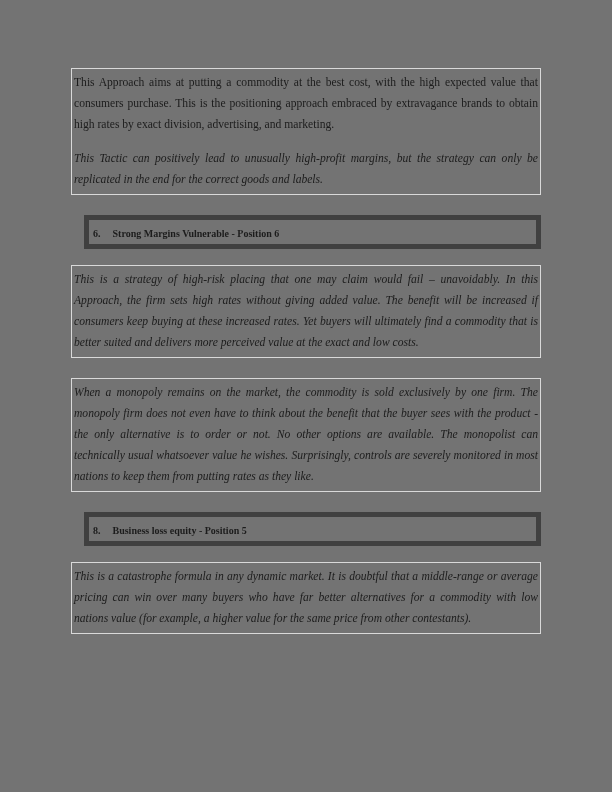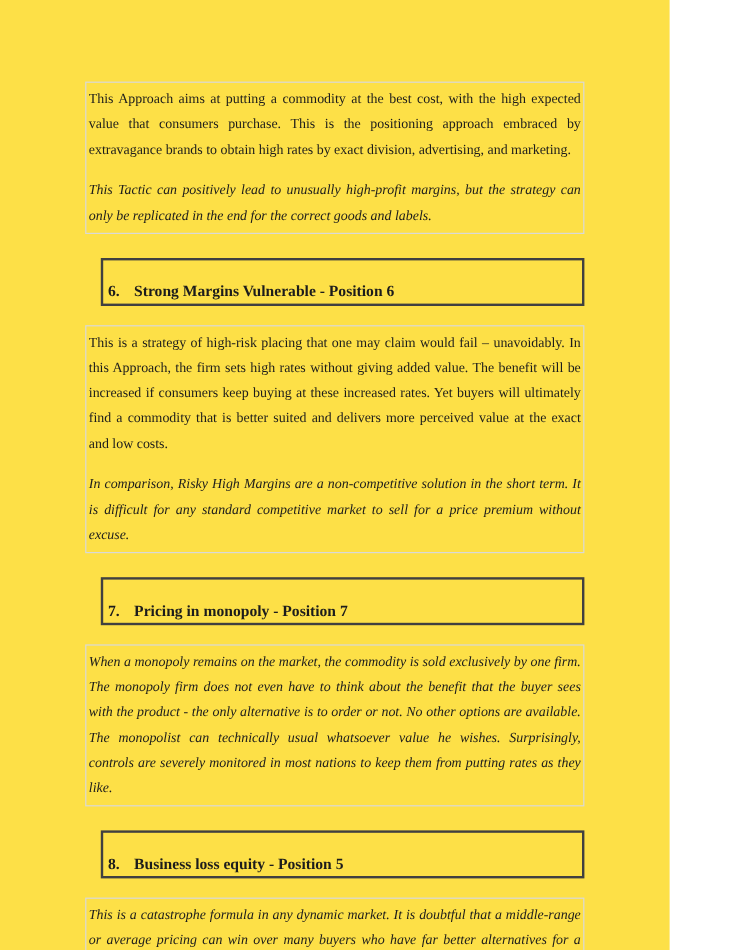--- a/index.html
+++ b/index.html
@@ -2,23 +2,23 @@
 <html><head>
 <meta charset="utf-8">
 <style>
   html, body {
     margin: 0;
     padding: 0;
     background: #ffffff;
   }
   .page {
     position: relative;
-    width: 558px;
+    width: 612px;
     height: 792px;
-    background: #fde047;
+    background: #737373;
     box-sizing: border-box;
     padding: 68px 71px 0 71px;
     font-family: "Liberation Serif", "DejaVu Serif", serif;
     color: #1c1c1c;
     overflow: hidden;
   }
   .text-box {
     border: 1px solid #d9d9d9;
     padding: 3px 2px 4px 2px;
     margin-bottom: 20px;
@@ -28,25 +28,25 @@
     margin: 0 0 13px 0;
     font-size: 11.6px;
     line-height: 21px;
     text-align: justify;
   }
   .text-box p:last-child {
     margin-bottom: 0;
     font-style: italic;
   }
   .heading-box {
-    border: 2px solid #404040;
+    border: 5px solid #404040;
     margin: 0 0 16px 13px;
-    padding: 18px 2px 3px 4px;
+    padding: 6px 2px 3px 4px;
     box-sizing: border-box;
-    font-size: 13px;
+    font-size: 10px;
     font-weight: bold;
     line-height: 15px;
   }
   .heading-num {
     display: inline-block;
     margin-right: 12px;
   }
 </style>
 </head>
 <body>
@@ -57,26 +57,22 @@
     <p>This Approach aims at putting a commodity at the best cost, with the high expected value that consumers purchase. This is the positioning approach embraced by extravagance brands to obtain high rates by exact division, advertising, and marketing.</p>
     <p>This Tactic can positively lead to unusually high-profit margins, but the strategy can only be replicated in the end for the correct goods and labels.</p>
   </div>
 
   <div class="heading-box">
     <span class="heading-num">6.</span><span class="heading-title">Strong Margins Vulnerable - Position 6</span>
   </div>
 
   <div class="text-box">
     <p>This is a strategy of high-risk placing that one may claim would fail – unavoidably. In this Approach, the firm sets high rates without giving added value. The benefit will be increased if consumers keep buying at these increased rates. Yet buyers will ultimately find a commodity that is better suited and delivers more perceived value at the exact and low costs.</p>
-    <p>In comparison, Risky High Margins are a non-competitive solution in the short term. It is difficult for any standard competitive market to sell for a price premium without excuse.</p>
   </div>
 
-  <div class="heading-box">
-    <span class="heading-num">7.</span><span class="heading-title">Pricing in monopoly - Position 7</span>
-  </div>
 
   <div class="text-box">
     <p>When a monopoly remains on the market, the commodity is sold exclusively by one firm. The monopoly firm does not even have to think about the benefit that the buyer sees with the product - the only alternative is to order or not. No other options are available. The monopolist can technically usual whatsoever value he wishes. Surprisingly, controls are severely monitored in most nations to keep them from putting rates as they like.</p>
   </div>
 
   <div class="heading-box">
     <span class="heading-num">8.</span><span class="heading-title">Business loss equity - Position 5</span>
   </div>
 
   <div class="text-box">

